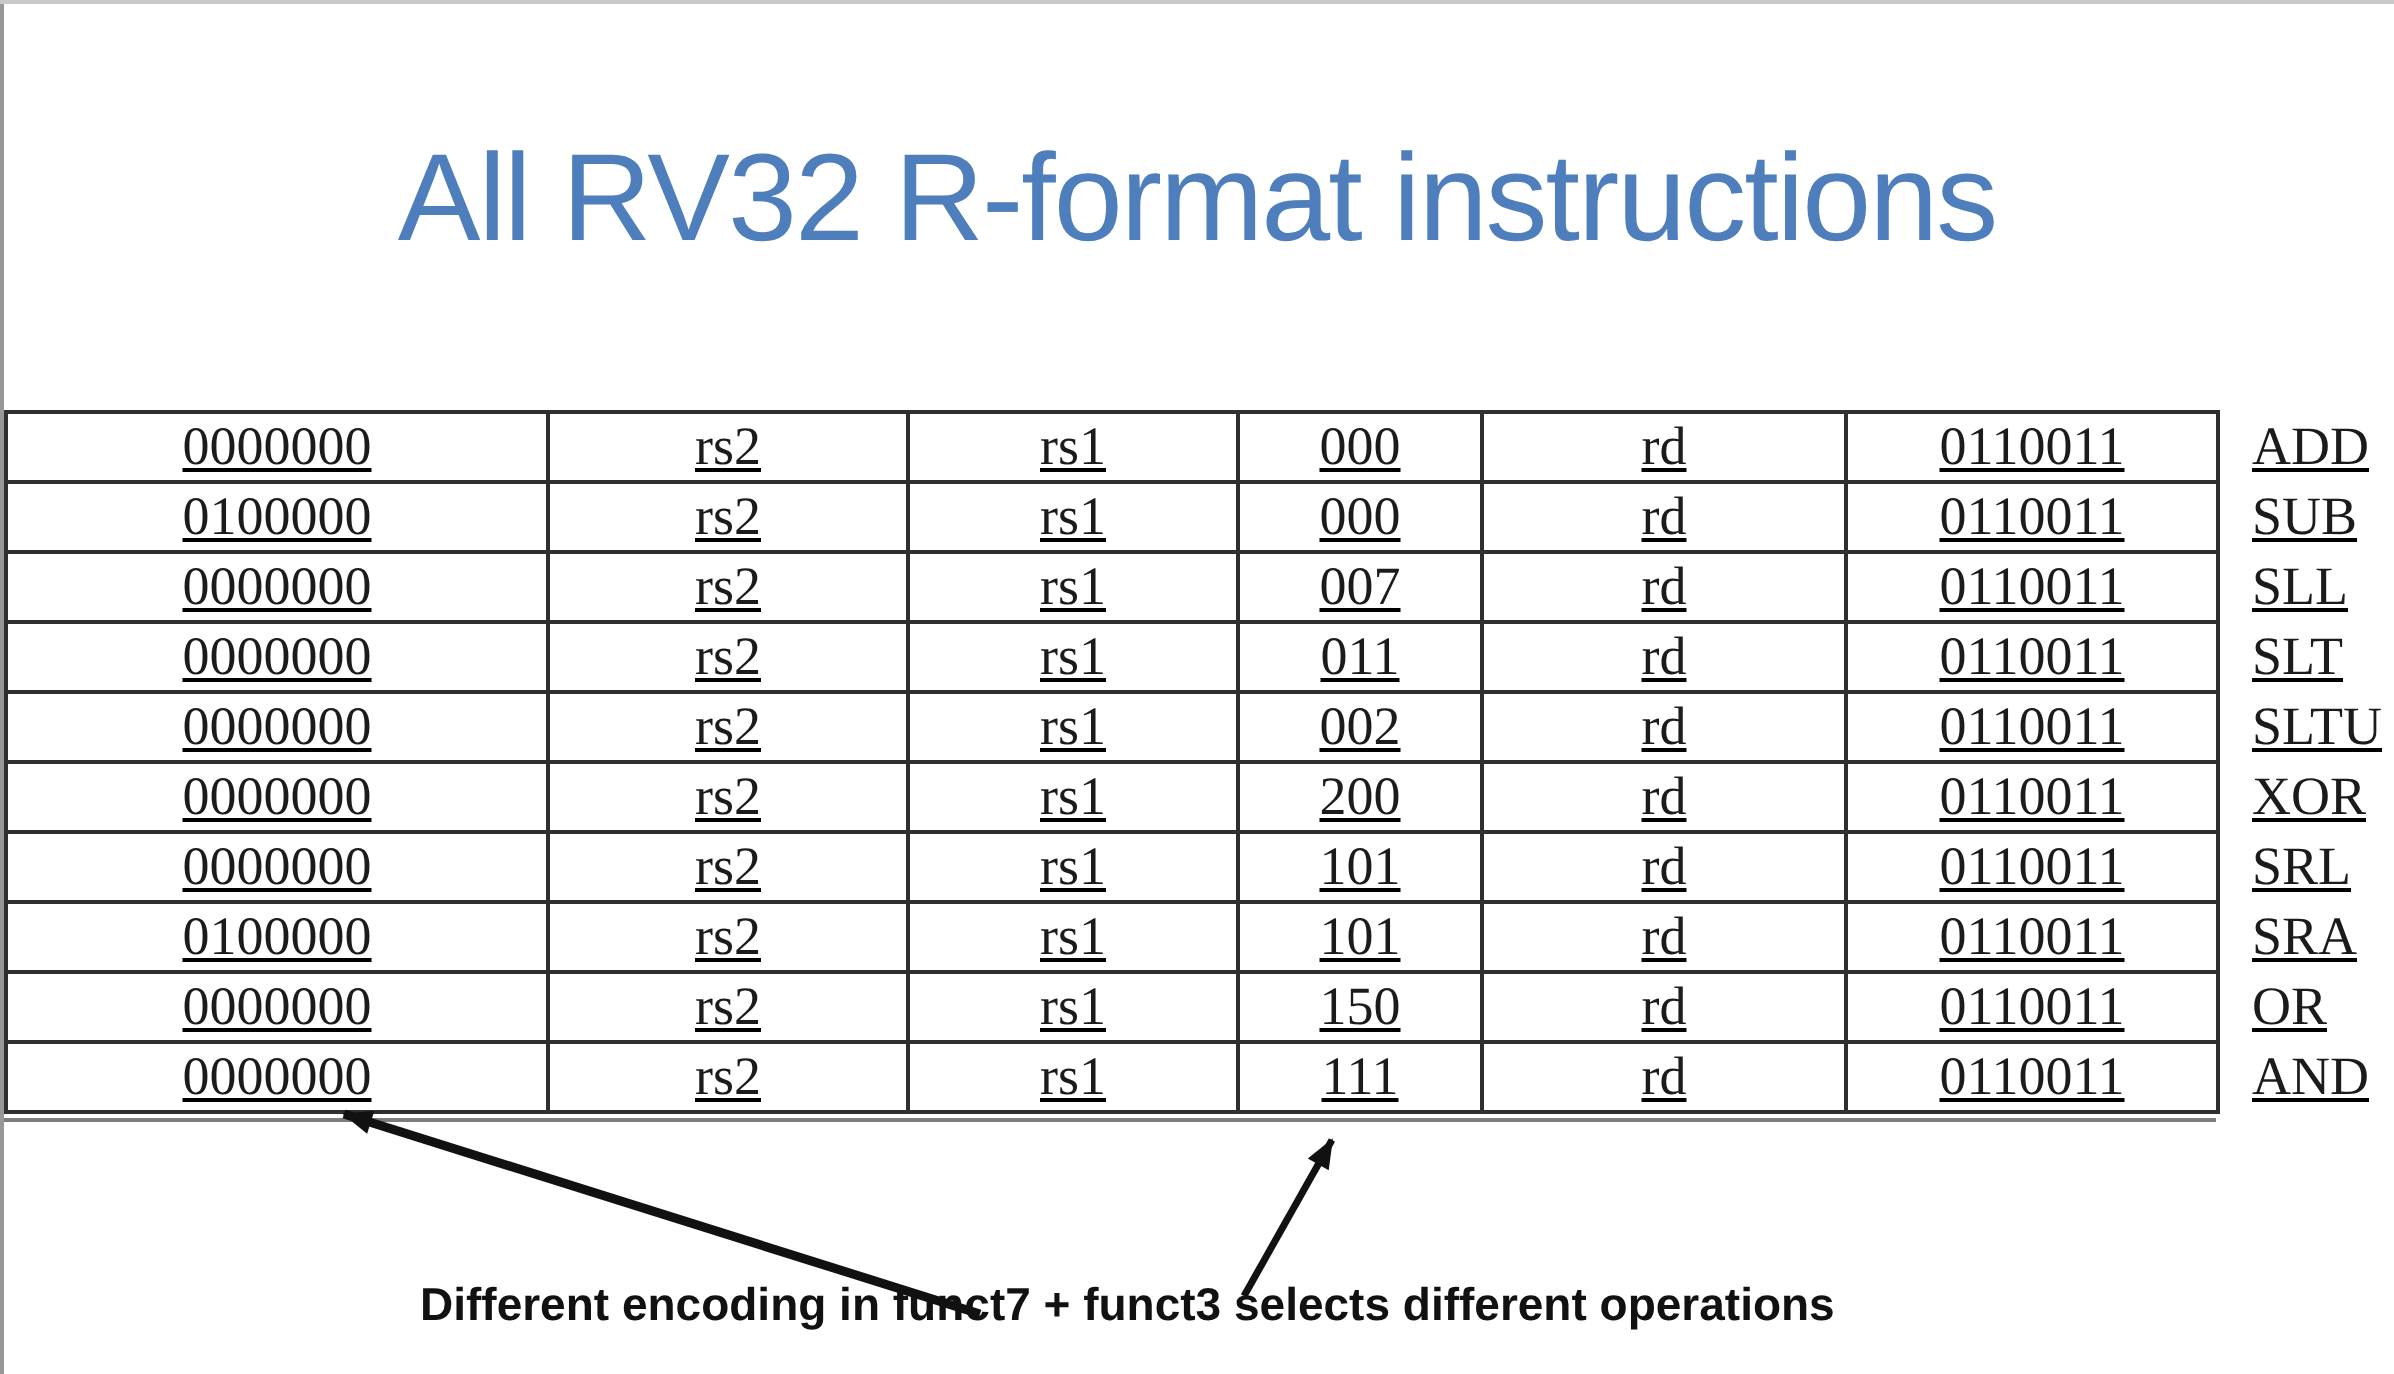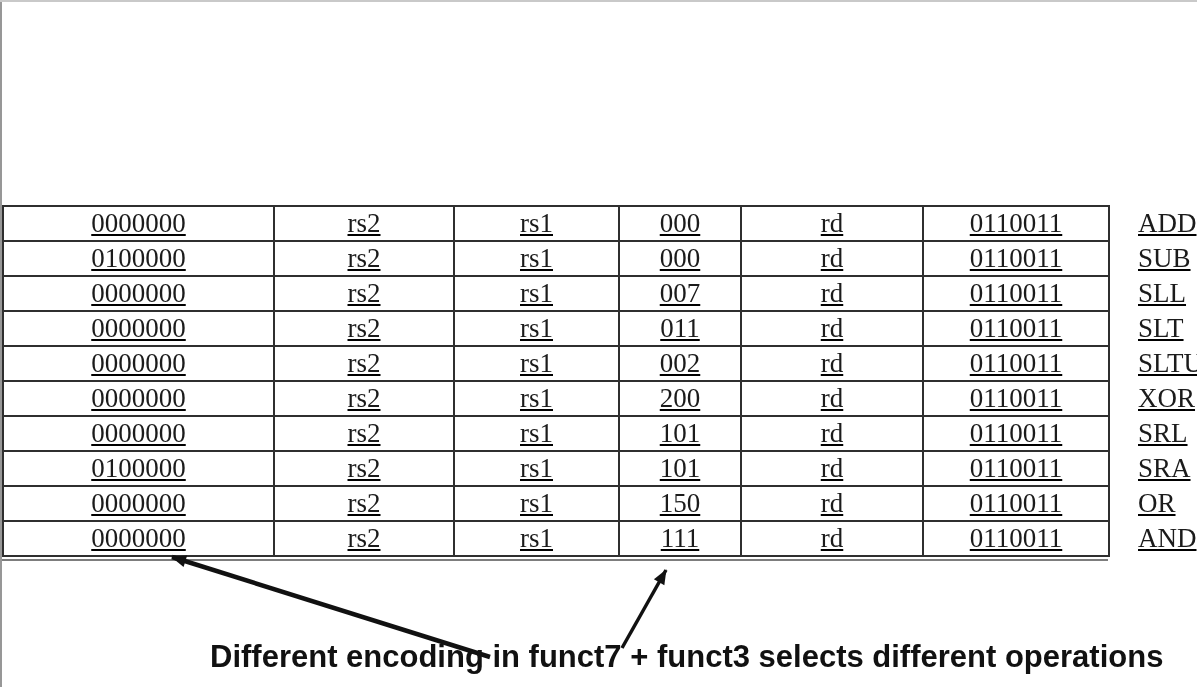--- a/index.html
+++ b/index.html
@@ -56,51 +56,52 @@
     padding: 0;
     font-family: "Liberation Serif", serif;
     font-size: 27px;
     color: #1b1b1b;
     white-space: nowrap;
     overflow: hidden;
   }
   table.inst-table td.mnemonic {
     border: none;
     text-align: left;
-    padding-left: 28px;
+    padding-left: 16px;
   }
   .table-bottom-line {
     position: absolute;
     left: 2px; top: 559px;
     width: 1106px; height: 2px;
     background: #7d7d7d;
   }
   .caption-text {
     position: absolute;
     left: 210px; top: 639px;
-    font-size: 31px;
+    font-size: 23px;
     font-weight: 700;
     color: #111111;
     white-space: nowrap;
   }
   svg.arrows-overlay {
     position: absolute;
     left: 0; top: 0;
     width: 1197px; height: 687px;
     pointer-events: none;
   }
 </style>
 </head>
 <body>
 
 <div class="page">
 
   <div class="left-edge-line"></div>
   <div class="top-edge-line"></div>
 
+  <div class="page-title">All RV32 R-format instructions</div>
 
   <table class="inst-table">
     <colgroup>
       <col style="width:271px">
       <col style="width:180px">
       <col style="width:165px">
       <col style="width:122px">
       <col style="width:182px">
       <col style="width:186px">
       <col style="width:89px">

